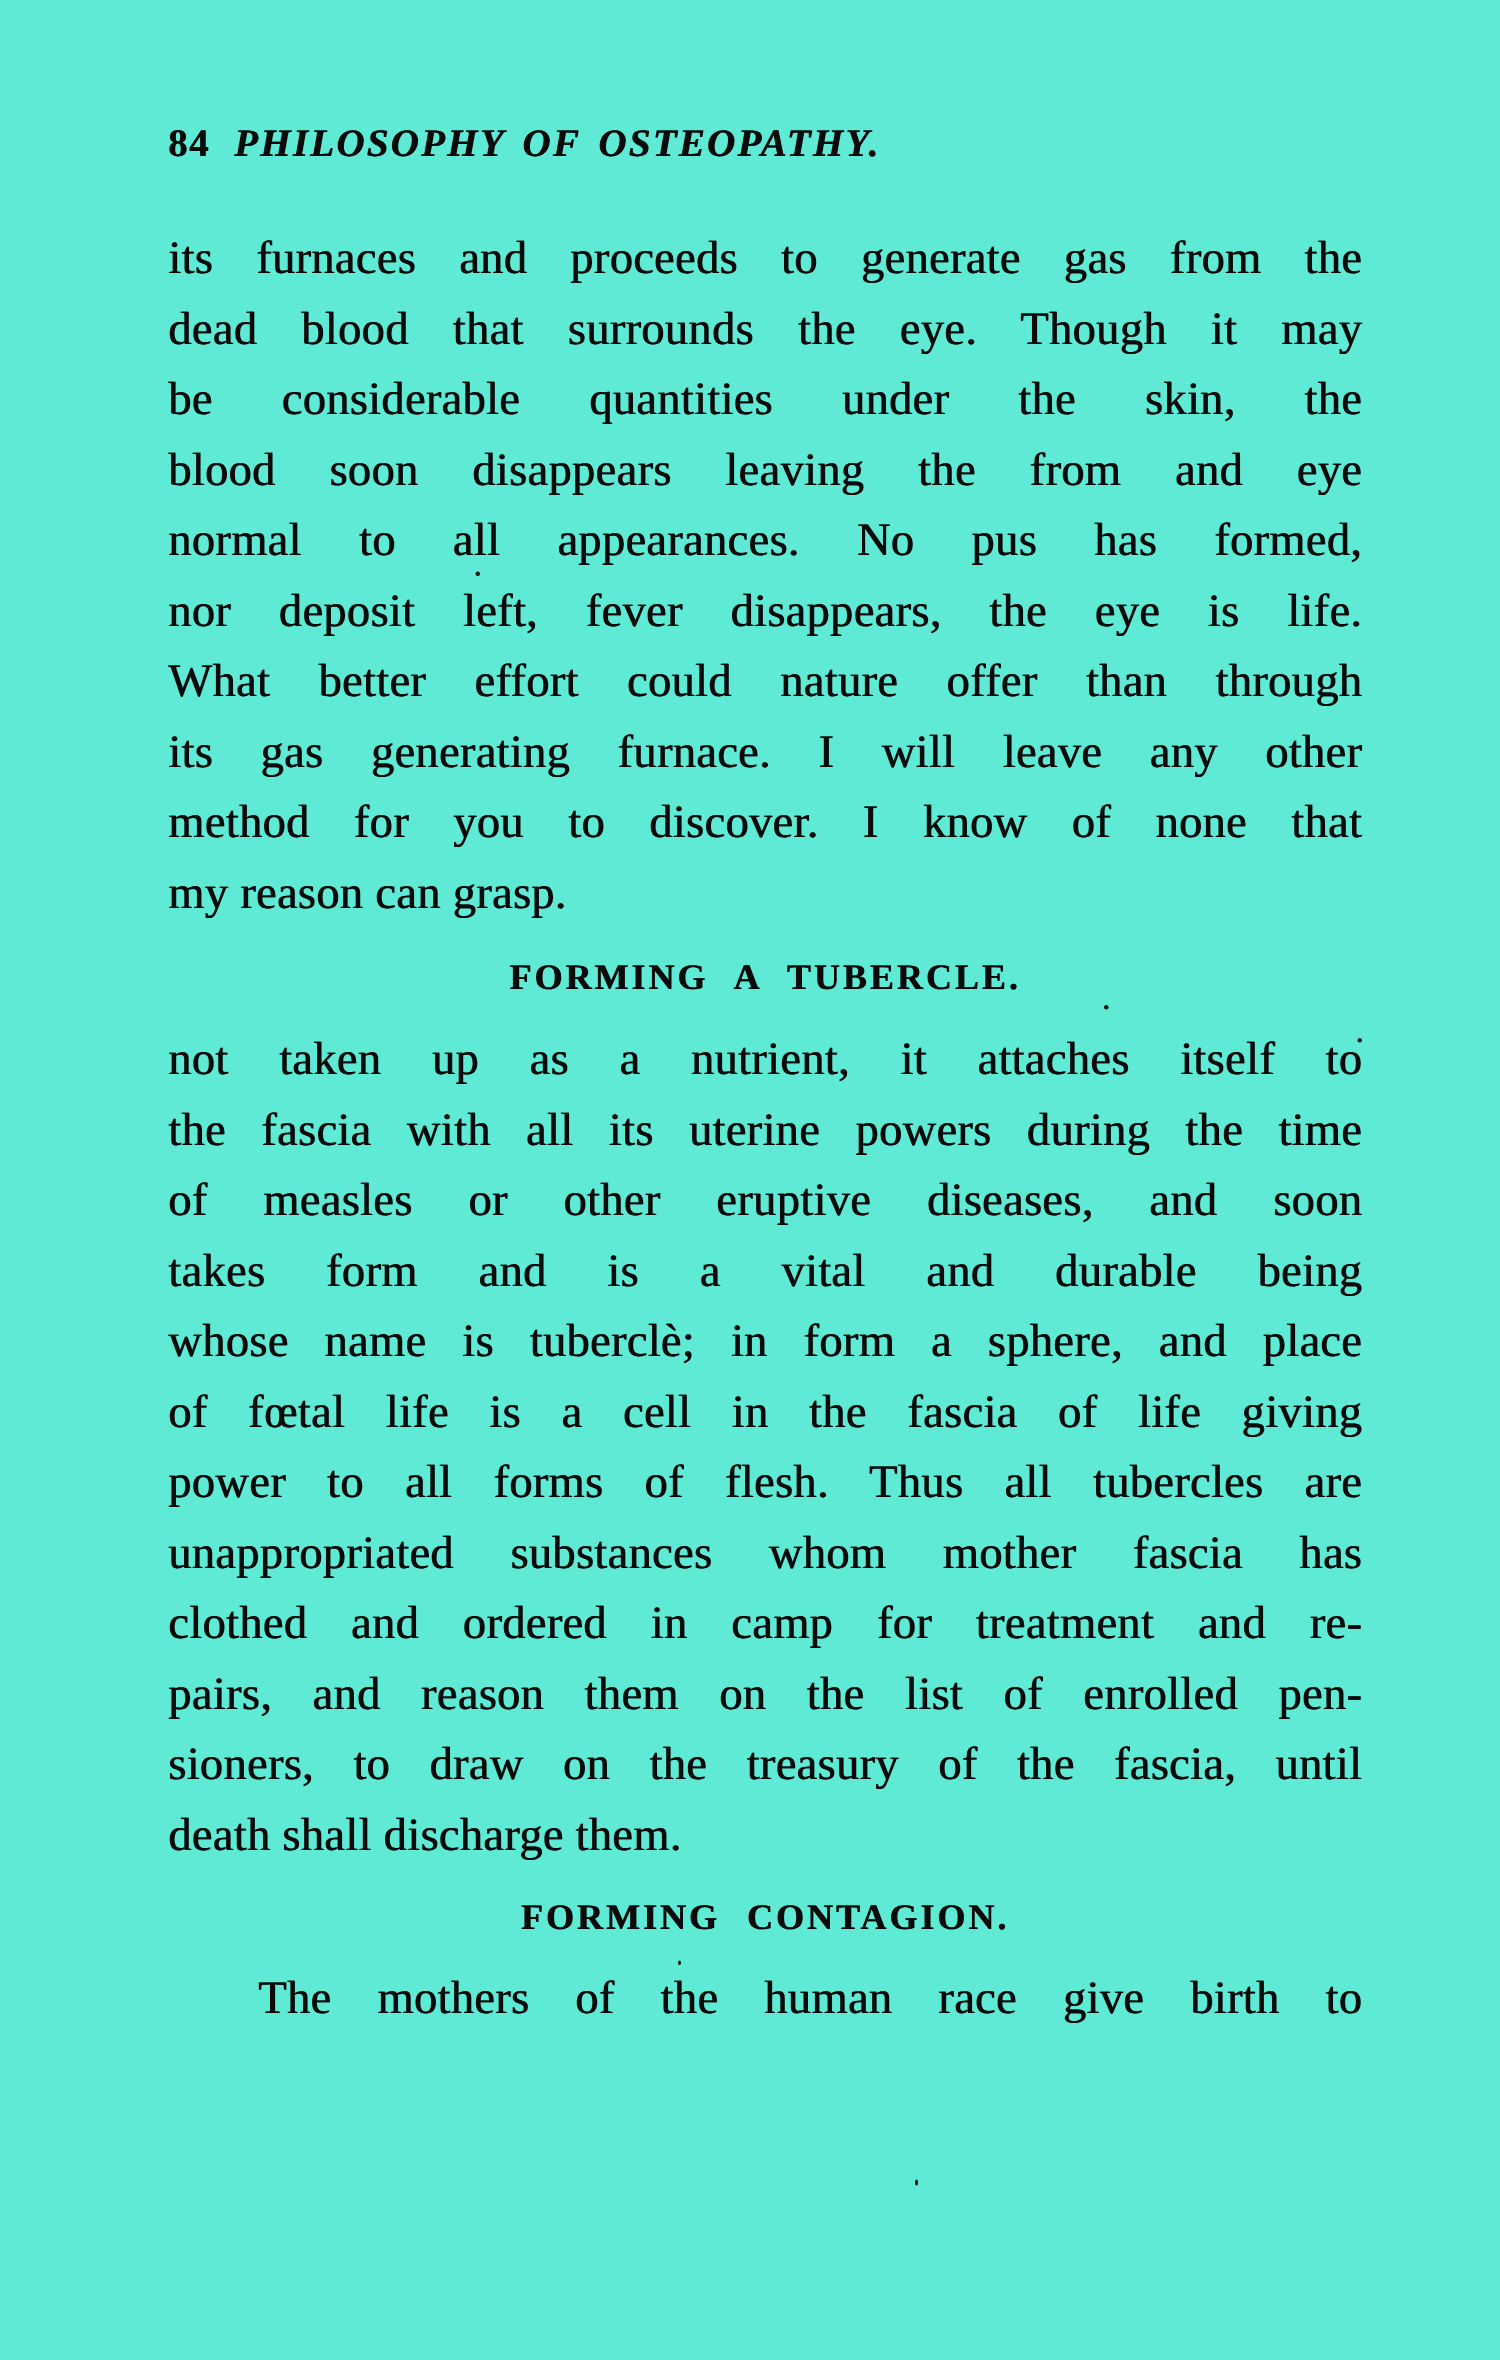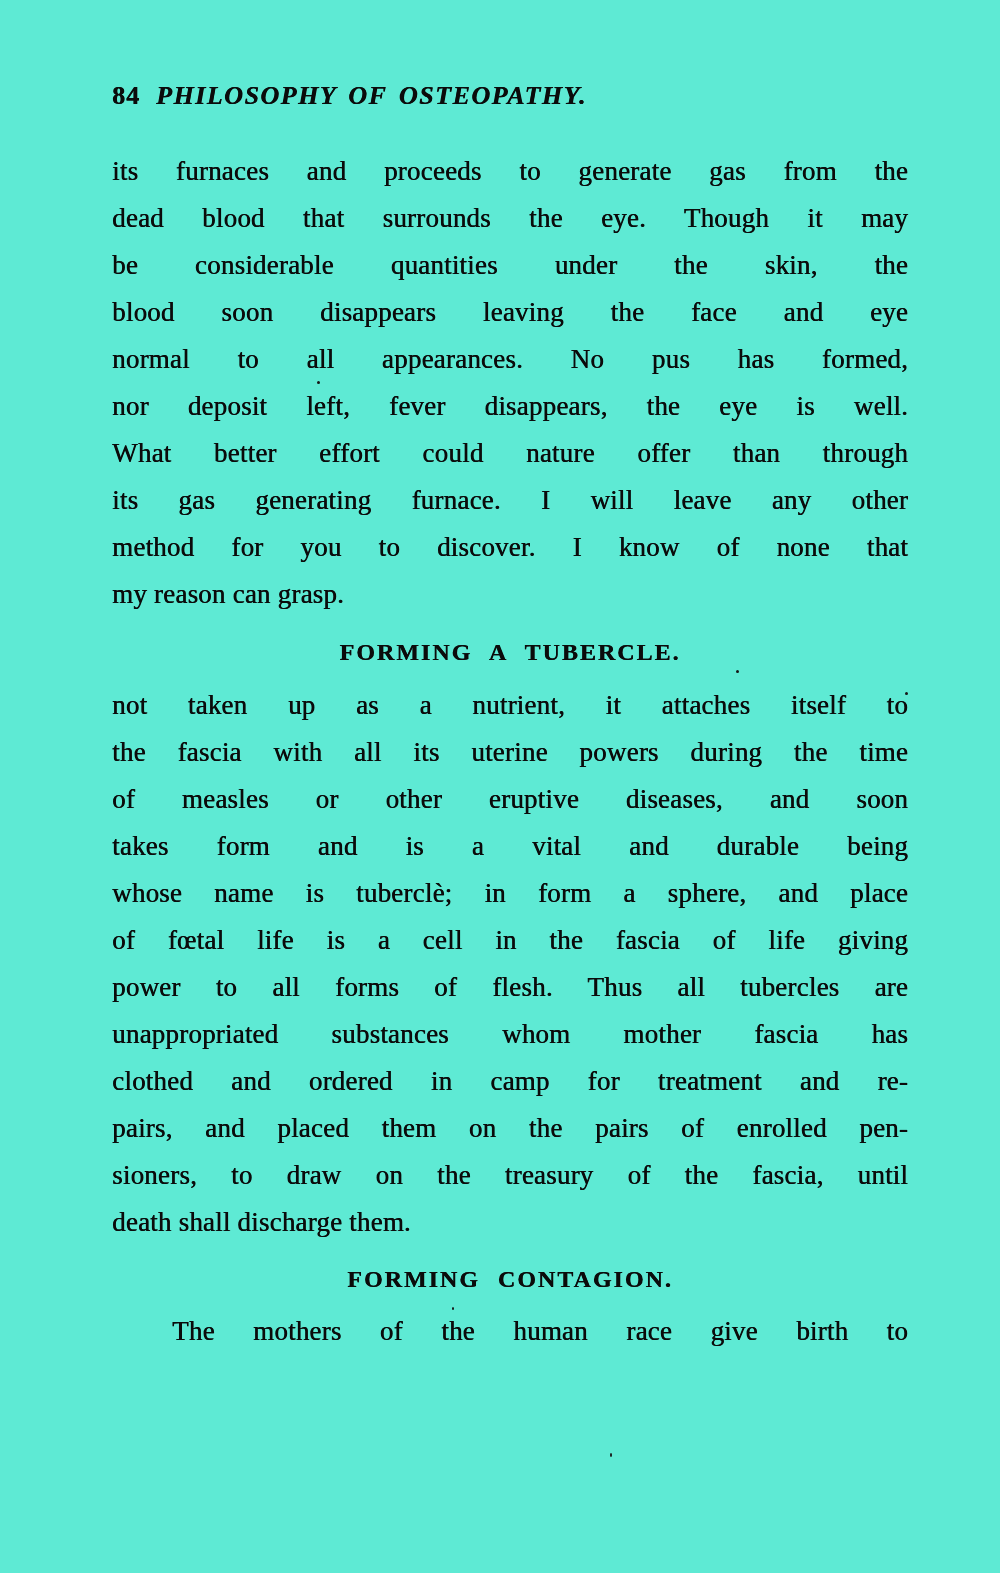--- a/index.html
+++ b/index.html
@@ -44,21 +44,21 @@
     text-shadow: 0.4px 0.3px 0 currentColor;
   }
   
   .text-block {
     position: absolute;
     top: 148px;
     left: 112px;
     width: 796px;
   }
   .line {
-    font-size: 27px;
+    font-size: 31px;
     line-height: 47px;
     text-align: justify;
     text-align-last: justify;
     letter-spacing: 0.2px;
     text-shadow: 0.5px 0.3px 0 currentColor;
   }
   .line.flush { text-align-last: left; }
   .line.indent { text-indent: 60px; }
   .heavy { font-weight: bold; text-shadow: 0.8px 0.5px 0 currentColor; }
   .section-heading {
@@ -88,42 +88,42 @@
     <span class="page-num">84</span>
     <span class="running-title">PHILOSOPHY OF OSTEOPATHY.</span>
   </header>
 
   <main class="text-block">
 
     <section class="paragraph">
       <div class="line">its furnaces and proceeds to generate gas from the</div>
       <div class="line">dead blood that surrounds the eye. Though it may</div>
       <div class="line">be considerable quantities under the skin, the</div>
-      <div class="line">blood soon disappears leaving the face and eye</div>
+      <div class="line">blood soon disappears leaving the from and eye</div>
       <div class="line">normal to all appearances. No pus has formed,</div>
-      <div class="line">nor deposit left, fever disappears, the eye is well.</div>
+      <div class="line">nor deposit left, fever disappears, the eye is life.</div>
       <div class="line">What better effort could nature offer than through</div>
       <div class="line">its gas generating furnace. I will leave any other</div>
       <div class="line">method for you to discover. I know of none that</div>
       <div class="line flush">my reason can grasp.</div>
     </section>
 
     <h2 class="section-heading h-forming">FORMING A TUBERCLE.</h2>
 
     <section class="paragraph">
       <div class="line">not taken up as a nutrient, it attaches itself to</div>
       <div class="line">the fascia with all its uterine powers during the time</div>
       <div class="line">of measles or other eruptive diseases, and soon</div>
       <div class="line">takes form and is a vital and durable being</div>
       <div class="line">whose name is tuberclè; in form a sphere, and place</div>
       <div class="line">of fœtal life is a cell in the fascia of life giving</div>
       <div class="line">power to all forms of flesh. Thus all tubercles are</div>
       <div class="line">unappropriated substances whom mother fascia has</div>
       <div class="line">clothed and ordered in camp for treatment and re-</div>
-      <div class="line">pairs, and placed them on the pairs of enrolled pen-</div>
+      <div class="line">pairs, and reason them on the list of enrolled pen-</div>
       <div class="line">sioners, to draw on the treasury of the fascia, until</div>
       <div class="line flush">death shall discharge them.</div>
     </section>
 
     <h2 class="section-heading h-breeding">FORMING CONTAGION.</h2>
 
     <section class="paragraph">
       <div class="line indent">The mothers of the human race give birth to</div>
     </section>
 

